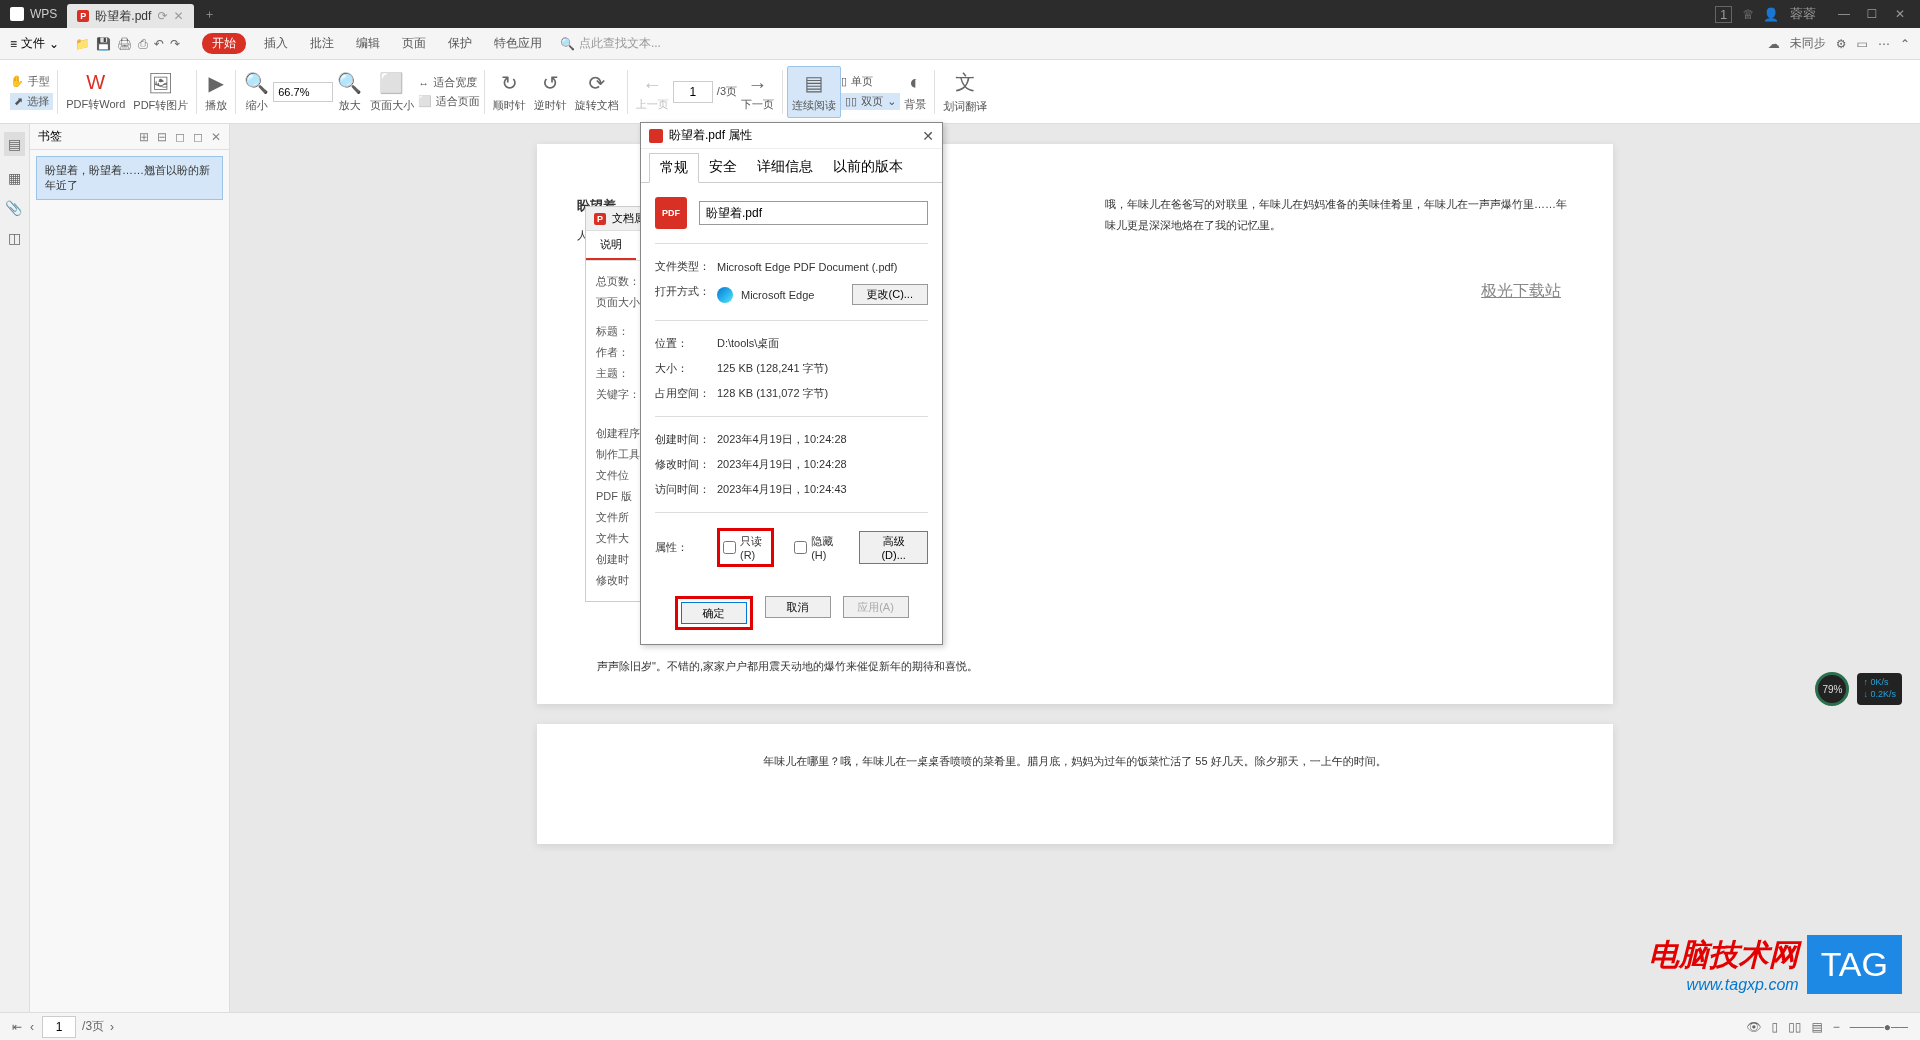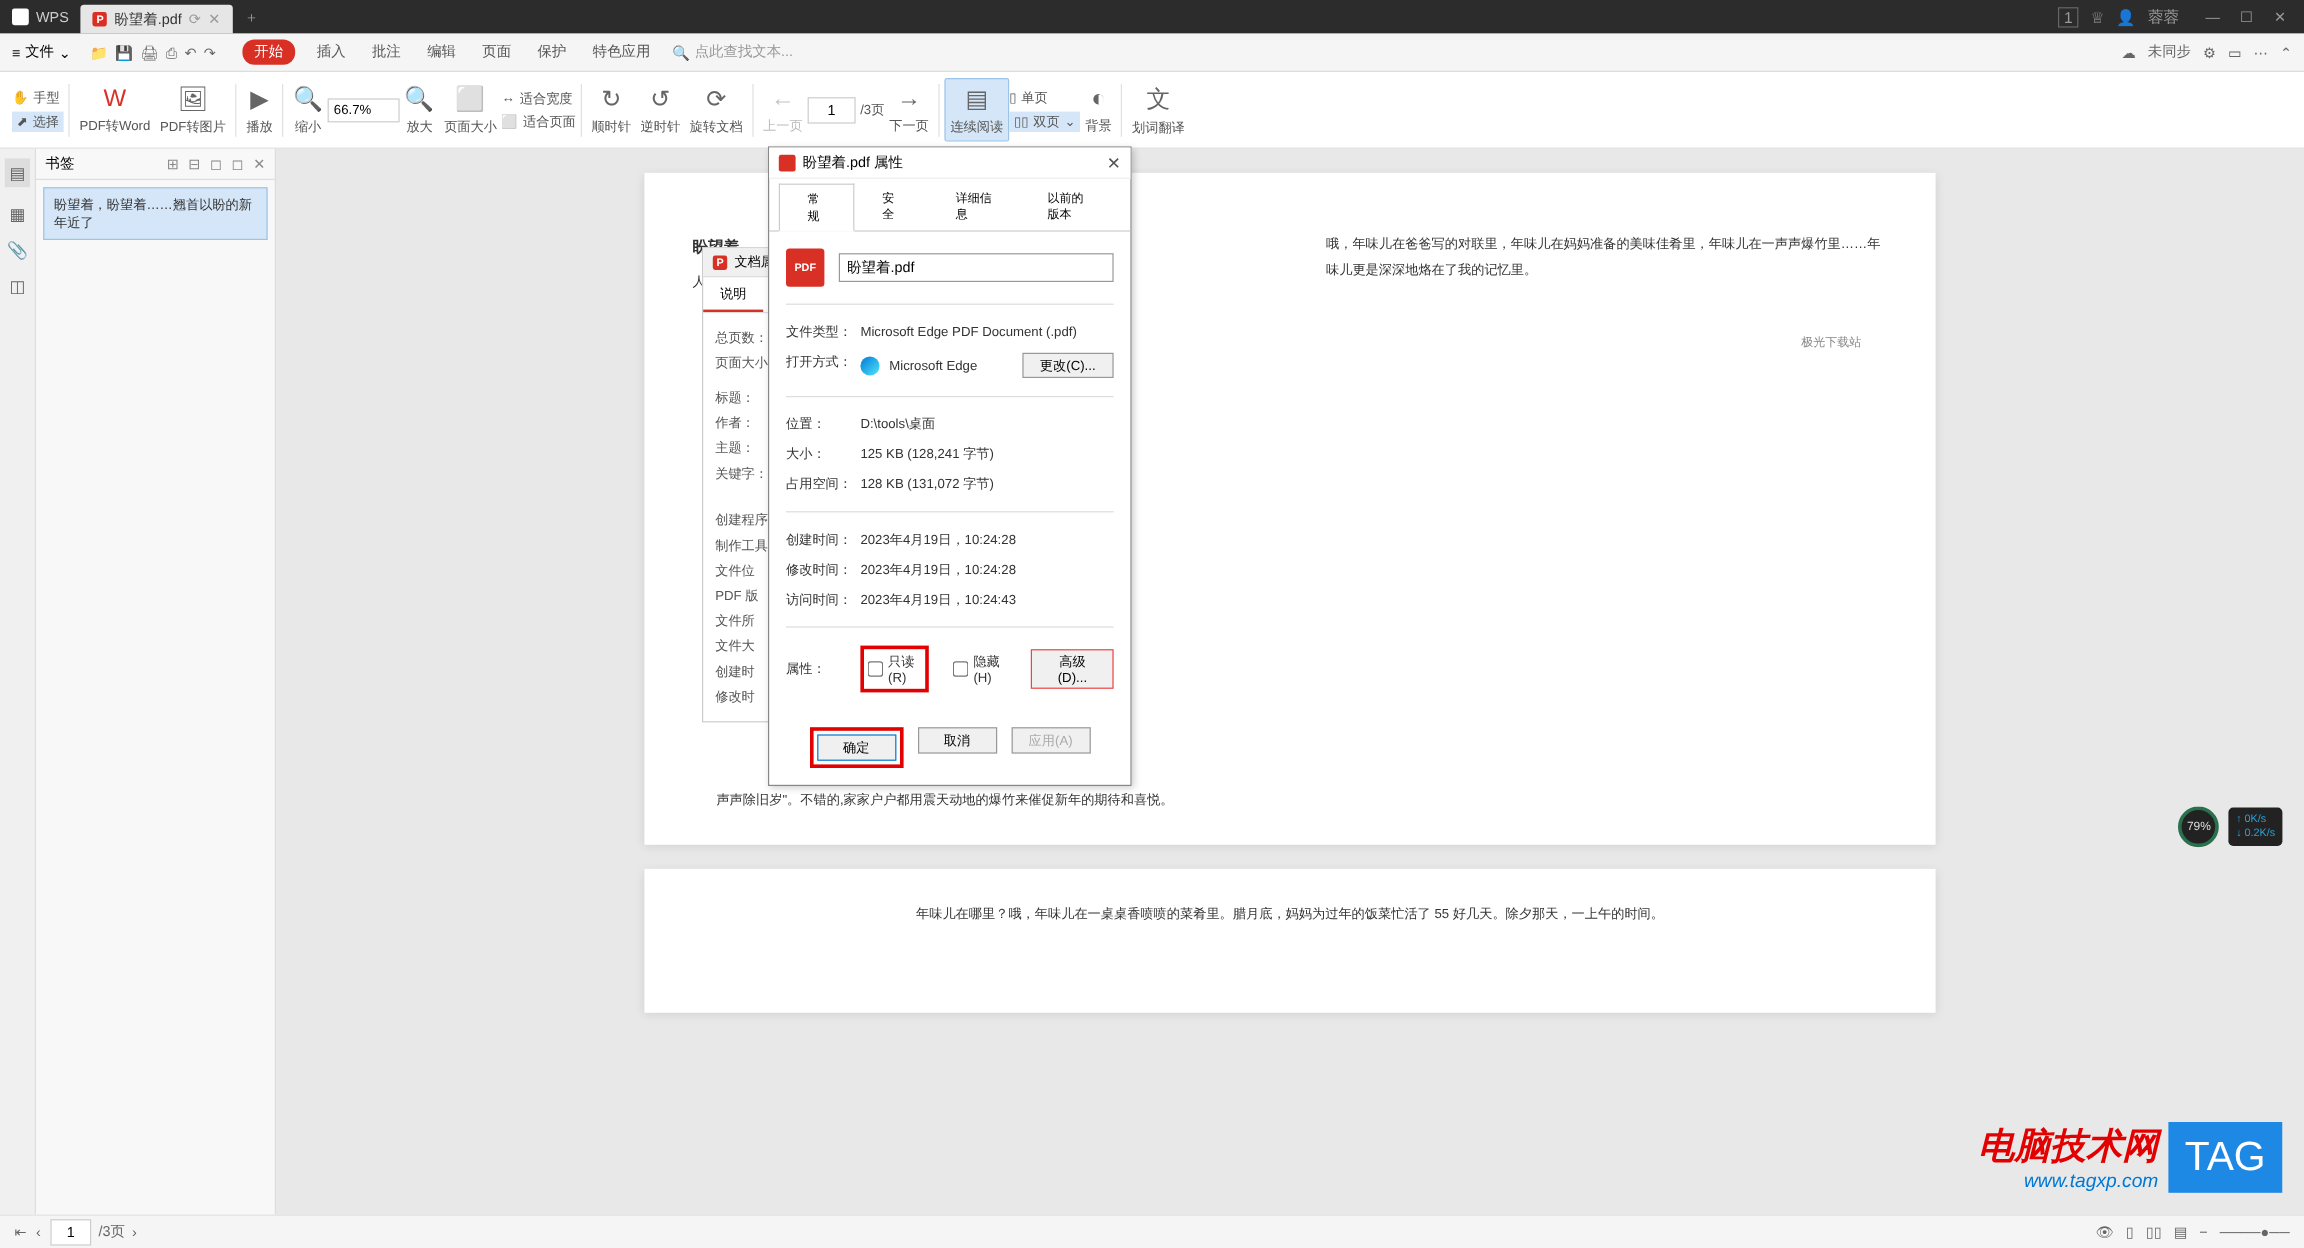--- a/index.html
+++ b/index.html
@@ -46,38 +46,38 @@
 .left-rail span { cursor: pointer; font-size: 14px; }
 .bookmark-panel { width: 200px; background: #f8f8f8; border-right: 1px solid #ddd; }
 .bookmark-header { height: 26px; border-bottom: 1px solid #ddd; display: flex; align-items: center; padding: 0 8px; font-size: 12px; justify-content: space-between; gap: 18px; }
 .bookmark-icons { display: flex; gap: 8px; color: #888; font-size: 12px; }
 .bookmark-item { background: #d4e6f7; padding: 6px 8px; font-size: 11px; color: #333; border: 1px solid #9cc3e8; margin: 6px; }
 .doc-area { flex: 1; background: #e8e8e8; overflow: auto; position: relative; padding: 20px 0; display: flex; flex-direction: column; align-items: center; gap: 20px; }
 .page { background: #fff; width: 1076px; min-height: 560px; box-shadow: 0 2px 8px rgba(0,0,0,0.1); padding: 50px 40px; font-size: 11px; color: #333; position: relative; }
 .page-content { display: flex; gap: 60px; }
 .page-col { flex: 1; line-height: 1.9; }
 .page h3 { font-size: 13px; margin-bottom: 6px; }
-.watermark-text { position: absolute; right: 62px; font-size: 10px; color: #888; }
+.watermark-text { position: absolute; right: 52px; font-size: 16px; color: #888; text-decoration: underline; }
 
 
 .sub-dialog { position: absolute; left: 585px; top: 206px; width: 300px; background: #fff; border: 1px solid #ccc; font-size: 11px; z-index: 5; }
 .sub-dialog-header { background: #f0f0f0; border-bottom: 1px solid #ddd; padding: 4px 8px; display: flex; align-items: center; gap: 6px; }
 .sub-tabs { display: flex; border-bottom: 1px solid #ddd; }
 .sub-tab { padding: 6px 14px; cursor: pointer; }
 .sub-body { padding: 10px; }
 .sub-row { display: flex; padding: 3px 0; }
 .sub-label { width: 50px; color: #555; }
 
 
 .prop-dialog { position: absolute; left: 640px; top: 122px; width: 303px; background: #fff; border: 1px solid #888; font-size: 12px; z-index: 10; box-shadow: 2px 2px 6px rgba(0,0,0,0.2); }
 .prop-title { height: 26px; display: flex; align-items: center; padding: 0 8px; background: #fff; border-bottom: 1px solid #eee; }
 .prop-title-icon { width: 14px; height: 14px; background: #d93025; margin-right: 6px; border-radius: 2px; }
 .prop-close { margin-left: auto; cursor: pointer; font-size: 14px; color: #555; }
 .prop-tabs { display: flex; padding: 4px 8px 0; border-bottom: 1px solid #ccc; }
-.prop-tab { padding: 5px 23px; cursor: pointer; font-size: 10px; }
+.prop-tab { padding: 5px 10px; cursor: pointer; font-size: 14px; }
 .prop-tab.active { border: 1px solid #ccc; border-bottom: 1px solid #fff; margin-bottom: -1px; background: #fff; }
 .prop-body { padding: 14px; }
 .prop-filename-row { display: flex; align-items: center; gap: 12px; margin-bottom: 14px; }
 .prop-file-icon { width: 32px; height: 32px; background: #d93025; color: #fff; font-size: 9px; font-weight: bold; display: flex; align-items: center; justify-content: center; border-radius: 3px; }
 .prop-filename { flex: 1; border: 1px solid #999; padding: 4px 6px; font-size: 12px; }
 .prop-hr { border: none; border-top: 1px solid #ddd; margin: 10px 0; }
 .prop-row { display: flex; padding: 5px 0; font-size: 11px; }
 .prop-label { width: 62px; color: #333; }
 .prop-value { flex: 1; color: #333; display: flex; align-items: center; gap: 8px; }
 .edge-icon { width: 16px; height: 16px; background: linear-gradient(135deg, #0078d4, #50e6ff); border-radius: 50%; }

